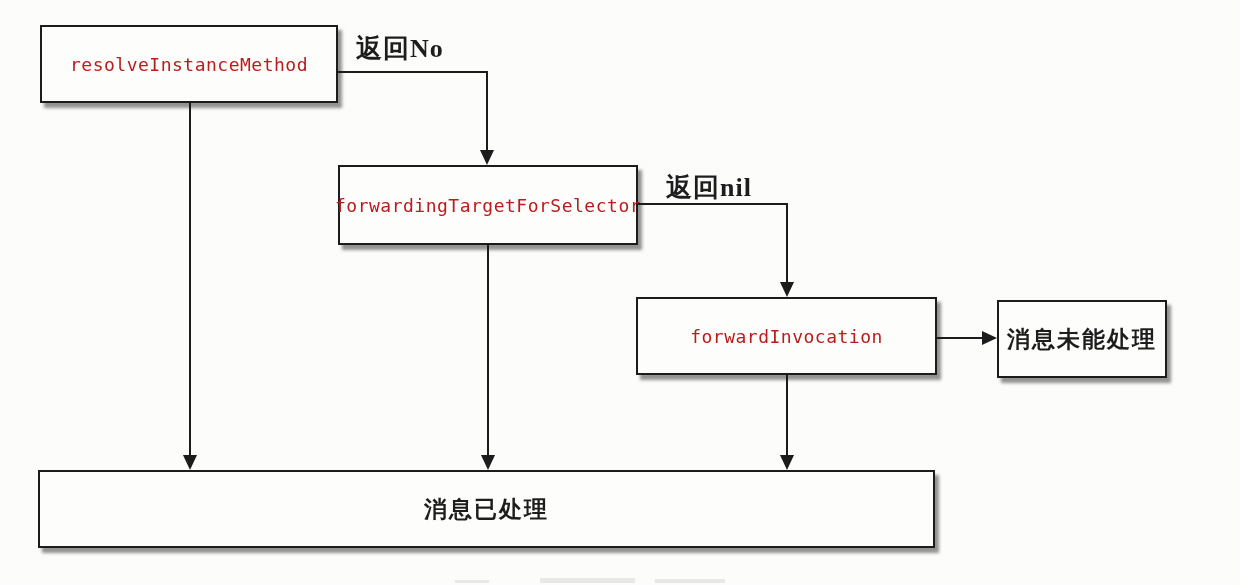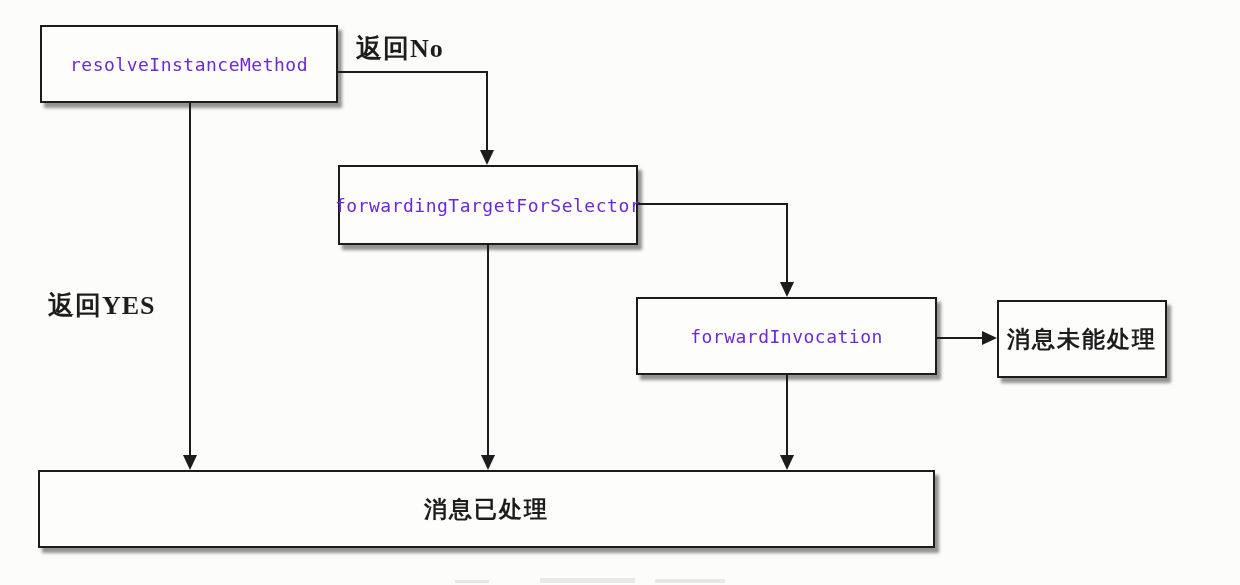--- a/index.html
+++ b/index.html
@@ -14,21 +14,21 @@
   .box{
     position:absolute;
     box-sizing:border-box;
     border:2px solid #1c1c1c;
     background:#fdfdfc;
     box-shadow:4px 5px 3px rgba(60,60,60,0.55);
     display:flex;align-items:center;justify-content:center;
   }
   .mono-label{
     font-family:"DejaVu Sans Mono","Liberation Mono",monospace;
-    font-size:18px;color:#6d28d9;letter-spacing:0.5px;white-space:nowrap;
+    font-size:18px;color:#b91c1c;letter-spacing:0.5px;white-space:nowrap;
   }
   .cjk-box-label{
     font-family:"Liberation Serif","DejaVu Serif",serif;
     font-weight:700;font-size:23px;color:#1d1d1d;
     letter-spacing:2px;white-space:nowrap;
   }
   .edge-label{
     position:absolute;
     font-family:"Liberation Serif","DejaVu Serif",serif;
     font-weight:700;font-size:26px;color:#1d1d1d;
@@ -74,25 +74,25 @@
     <span class="cjk-box-label">消息已处理</span>
   </div>
 
   <div class="hline" style="left:338px;top:71px;width:150px;height:2px"></div>
   <div class="vline" style="left:486px;top:71px;width:2px;height:81px"></div>
   <div class="arrow-down" style="left:480px;top:150px"></div>
   <div class="edge-label" style="left:356px;top:31px">返回No</div>
 
   <div class="vline" style="left:189px;top:103px;width:2px;height:354px"></div>
   <div class="arrow-down" style="left:183px;top:455px"></div>
-  <div class="edge-label" style="left:48px;top:288px">返回YES</div>
 
   <div class="hline" style="left:638px;top:203px;width:150px;height:2px"></div>
   <div class="vline" style="left:786px;top:203px;width:2px;height:81px"></div>
   <div class="arrow-down" style="left:780px;top:282px"></div>
+  <div class="edge-label" style="left:666px;top:170px">返回nil</div>
 
   <div class="vline" style="left:487px;top:245px;width:2px;height:212px"></div>
   <div class="arrow-down" style="left:481px;top:455px"></div>
 
   <div class="vline" style="left:786px;top:375px;width:2px;height:82px"></div>
   <div class="arrow-down" style="left:780px;top:455px"></div>
 
   <div class="hline" style="left:937px;top:337px;width:47px;height:2px"></div>
   <div class="arrow-right" style="left:982px;top:331px"></div>
 

